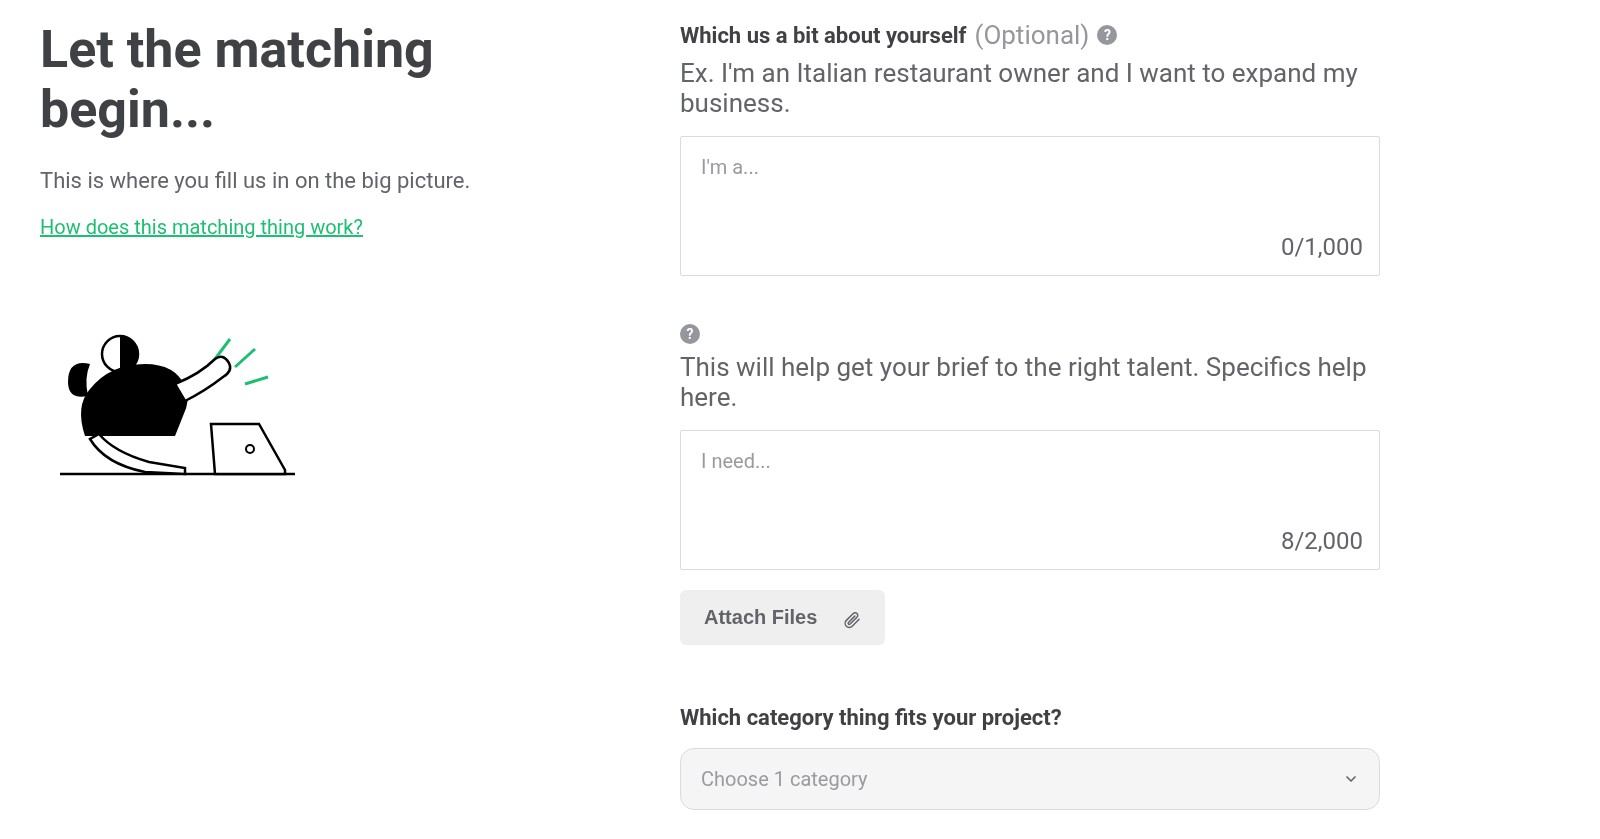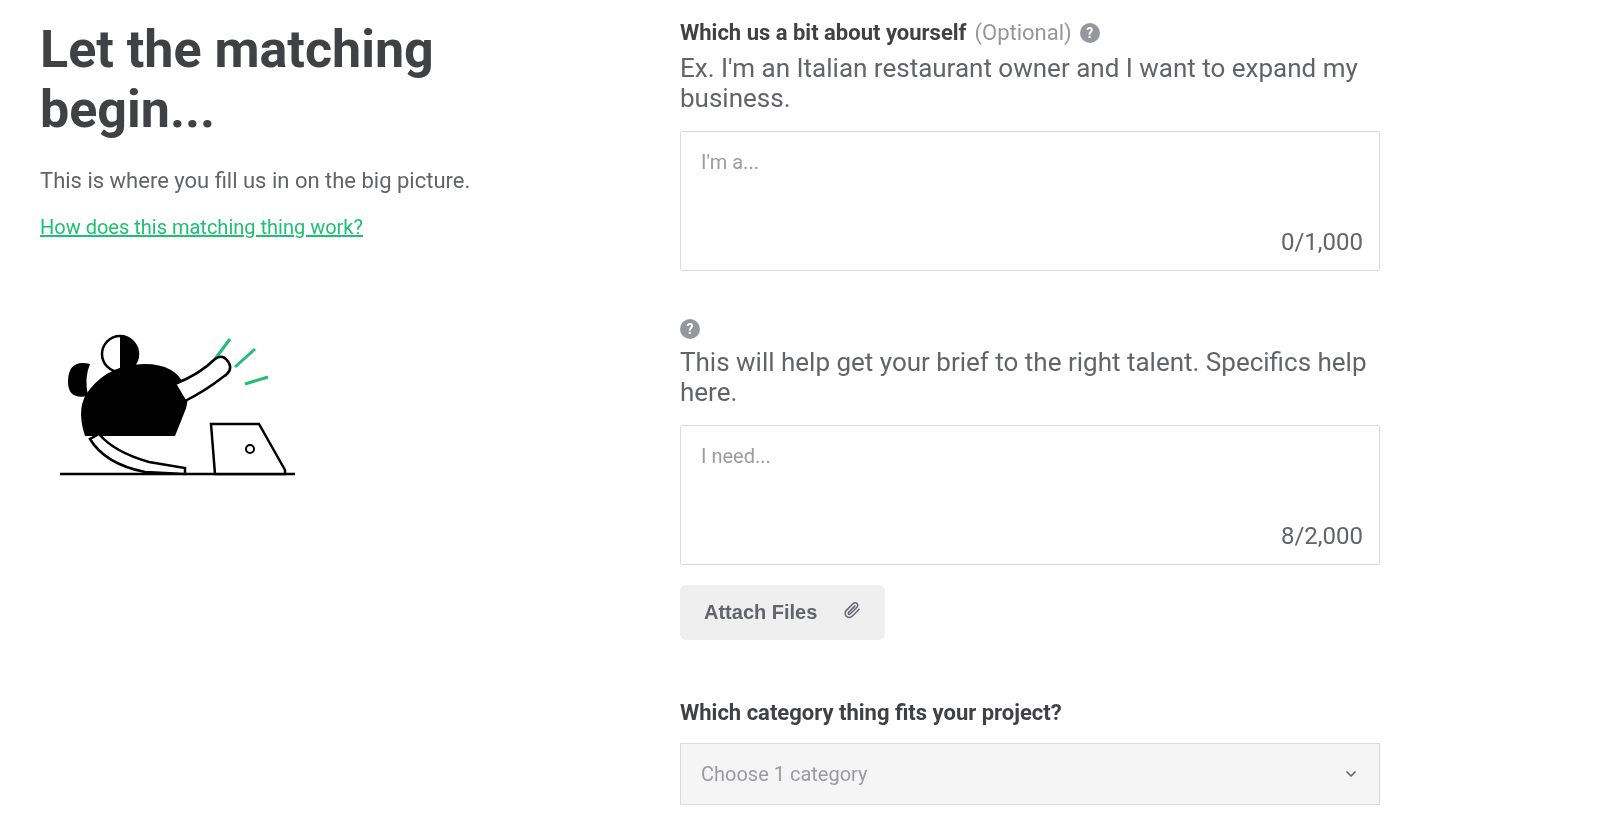--- a/index.html
+++ b/index.html
@@ -54,21 +54,21 @@
     align-items: center;
     gap: 8px;
     margin-bottom: 8px;
   }
   .field-label {
     font-size: 22px;
     font-weight: 700;
     color: #404145;
   }
   .optional {
-    font-size: 22px;
+    font-size: 26px;
     font-weight: 400;
     color: #95979d;
   }
   .help-icon {
     width: 20px;
     height: 20px;
     border-radius: 50%;
     background: #95979d;
     color: #fff;
     font-size: 14px;
@@ -106,21 +106,21 @@
   .char-counter {
     position: absolute;
     right: 16px;
     bottom: 14px;
     font-size: 24px;
     color: #62646a;
     margin-top: 20px;
   }
   .attach-btn {
     display: inline-flex;
-    align-items: flex-start;
+    align-items: flex-end;
     gap: 26px;
     background: #efeff0;
     border: none;
     border-radius: 6px;
     padding: 16px 24px;
     font-size: 20px;
     font-weight: 600;
     color: #62646a;
     cursor: pointer;
     margin-top: 20px;
@@ -131,21 +131,21 @@
   }
   .category-label {
     font-size: 22px;
     font-weight: 700;
     color: #404145;
     margin-bottom: 18px;
   }
   .select-wrap {
     position: relative;
     border: 1px solid #dadbdd;
-    border-radius: 0;
+    border-radius: 14px;
     background: #f5f5f5;
     padding: 18px 20px;
     display: flex;
     align-items: center;
     justify-content: space-between;
     cursor: pointer;
   }
   .select-placeholder {
     font-size: 20px;
     color: #9a9ba0;

